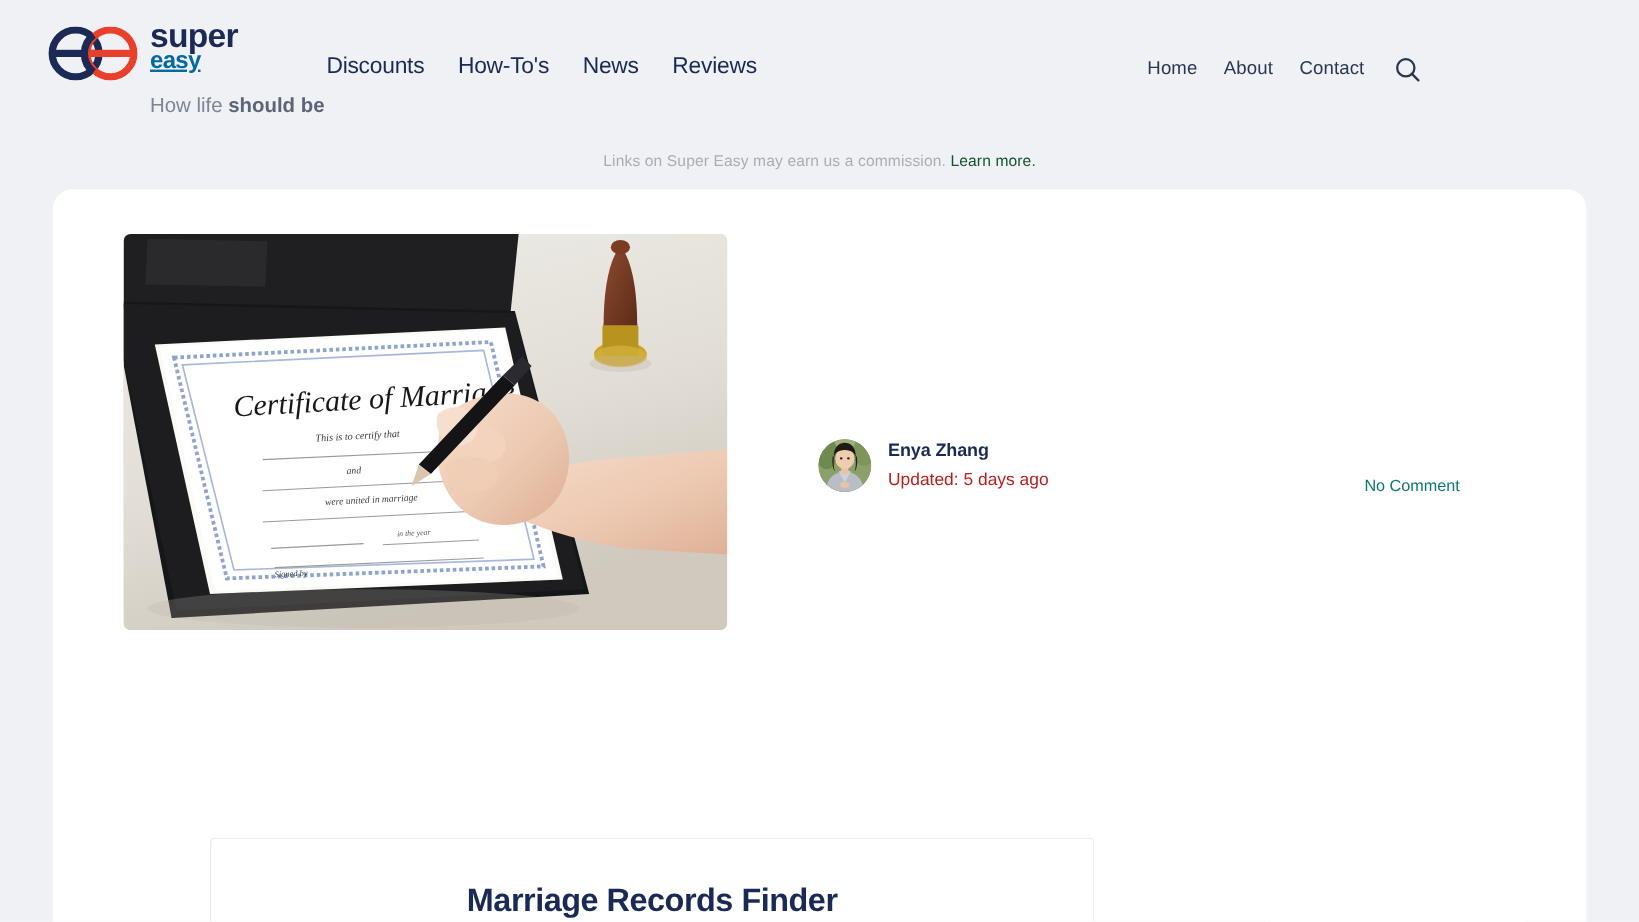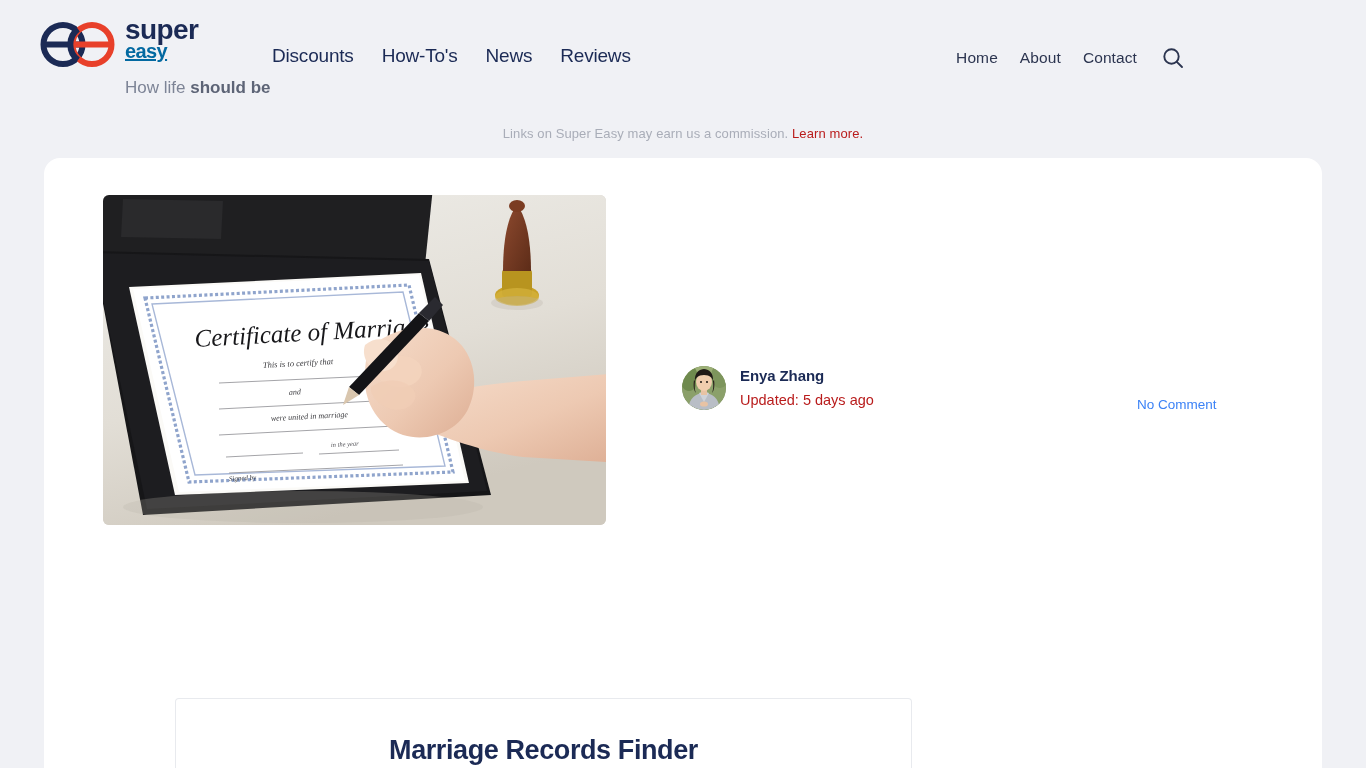--- a/index.html
+++ b/index.html
@@ -102,21 +102,21 @@
   
   #disclosure {
     position: absolute;
     left: 0; top: 126px;
     width: 1366px;
     text-align: center;
     font-size: 13px;
     color: #a9adb8;
     letter-spacing: 0.1px;
   }
-  #disclosure a { color: #b91c1c; text-decoration: none; }
+  #disclosure a { color: #14532d; text-decoration: none; }
 
   
   #article-card {
     position: absolute;
     left: 44px; top: 158px;
     width: 1278px; height: 610px;
     background: #ffffff;
     border-radius: 16px 16px 0 0;
     overflow: hidden;
   }
@@ -171,21 +171,21 @@
   #updated-time {
     display: block;
     margin-top: 5px;
     font-size: 14.5px;
     color: #b91c1c;
   }
   #comment-count {
     position: absolute;
     left: 1093px; top: 239px;
     font-size: 13.5px;
-    color: #3b82f6;
+    color: #0f766e;
   }
 
   #article-body {
     position: absolute;
     left: 130px; top: 443px;
     width: 740px;
   }
   #lead-paragraph {
     margin: 0;
     font-size: 19.5px;

